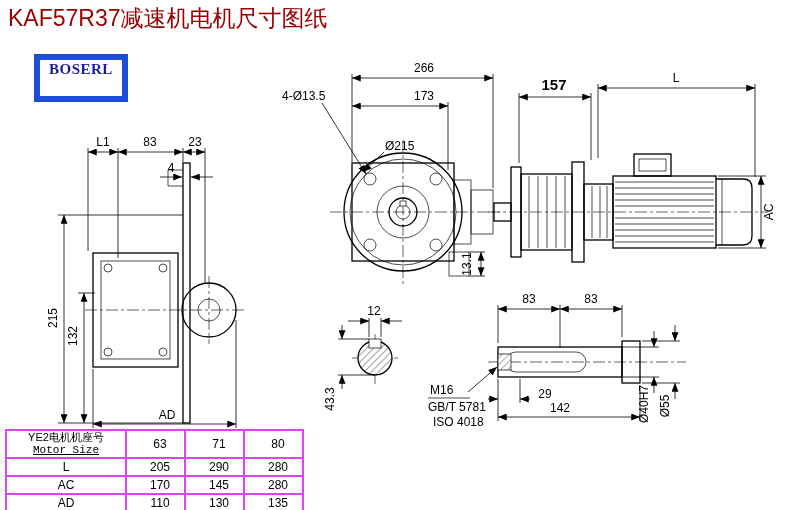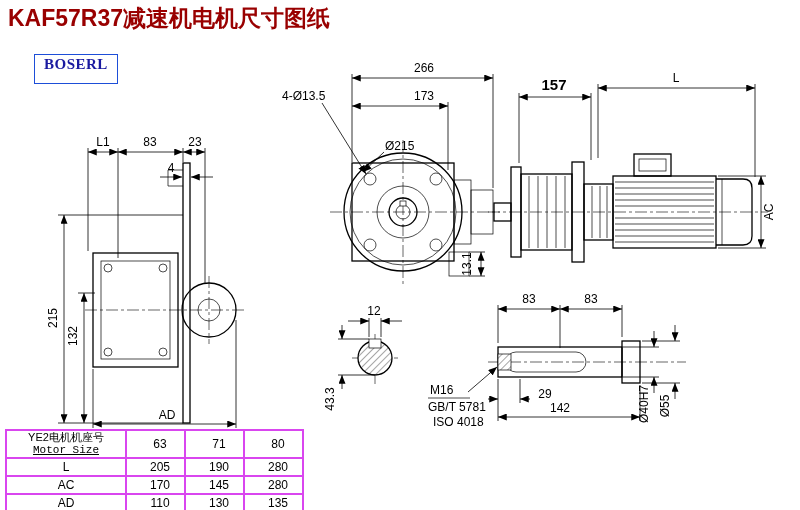--- a/index.html
+++ b/index.html
@@ -1,18 +1,18 @@
 <!DOCTYPE html>
 <html style="--title_color: #990000; --logo_color: #1a1aa0;"><head>
 <meta charset="utf-8">
 <style>
   html,body{margin:0;padding:0;}
   body{width:800px;height:510px;position:relative;background:#fff;font-family:"Liberation Sans",sans-serif;overflow:hidden;}
-  .title{position:absolute;left:8px;top:3px;font-size:23px;font-weight:bold;color:var(--title_color,#990000);white-space:nowrap;}
-  .logo{position:absolute;left:34px;top:54px;border:1px solid #1d4ed8;padding:1px 9px 10px;font-family:"Liberation Serif",serif;font-weight:bold;font-size:15px;color:var(--logo_color,#1a1aa0);letter-spacing:.5px;background:#fff;}
+  .title{position:absolute;left:8px;top:3px;font-size:23px;font-weight:normal;color:var(--title_color,#990000);white-space:nowrap;}
+  .logo{position:absolute;left:34px;top:54px;border:6px solid #1d4ed8;padding:1px 9px 18px;font-family:"Liberation Serif",serif;font-weight:bold;font-size:15px;color:var(--logo_color,#1a1aa0);letter-spacing:.5px;background:#fff;}
   svg.drawing{position:absolute;left:0;top:0;}
   .thick{stroke:#000;stroke-width:1.3;fill:none;}
   .thin{stroke:#000;stroke-width:0.7;fill:none;}
   .dim{stroke:#000;stroke-width:0.8;fill:none;}
   .cl{stroke:#000;stroke-width:0.6;fill:none;stroke-dasharray:12 3 3 3;}
   .dt{font:12px "Liberation Sans",sans-serif;fill:#000;text-anchor:middle;}
   .dtb{font:bold 15px "Liberation Sans",sans-serif;fill:#000;text-anchor:middle;}
   .dts{font:12px "Liberation Sans",sans-serif;fill:#000;text-anchor:start;}
   table.size-table{position:absolute;left:5px;top:429px;border-collapse:collapse;background:#fff;}
   .size-table th,.size-table td{border:2px solid #d946ef;font-weight:normal;text-align:center;font-size:12px;color:#000;padding:0 3px;height:16px;}
@@ -239,21 +239,21 @@
         <div>YE2电机机座号</div>
         <div class="en">Motor Size</div>
       </th>
       <th class="num">63</th>
       <th class="num">71</th>
       <th class="num">80</th>
     </tr>
     <tr>
       <td class="lbl">L</td>
       <td class="num">205</td>
-      <td class="num">190</td>
+      <td class="num">290</td>
       <td class="num">280</td>
     </tr>
     <tr>
       <td class="lbl">AC</td>
       <td class="num">170</td>
       <td class="num">145</td>
       <td class="num">280</td>
     </tr>
     <tr>
       <td class="lbl">AD</td>

